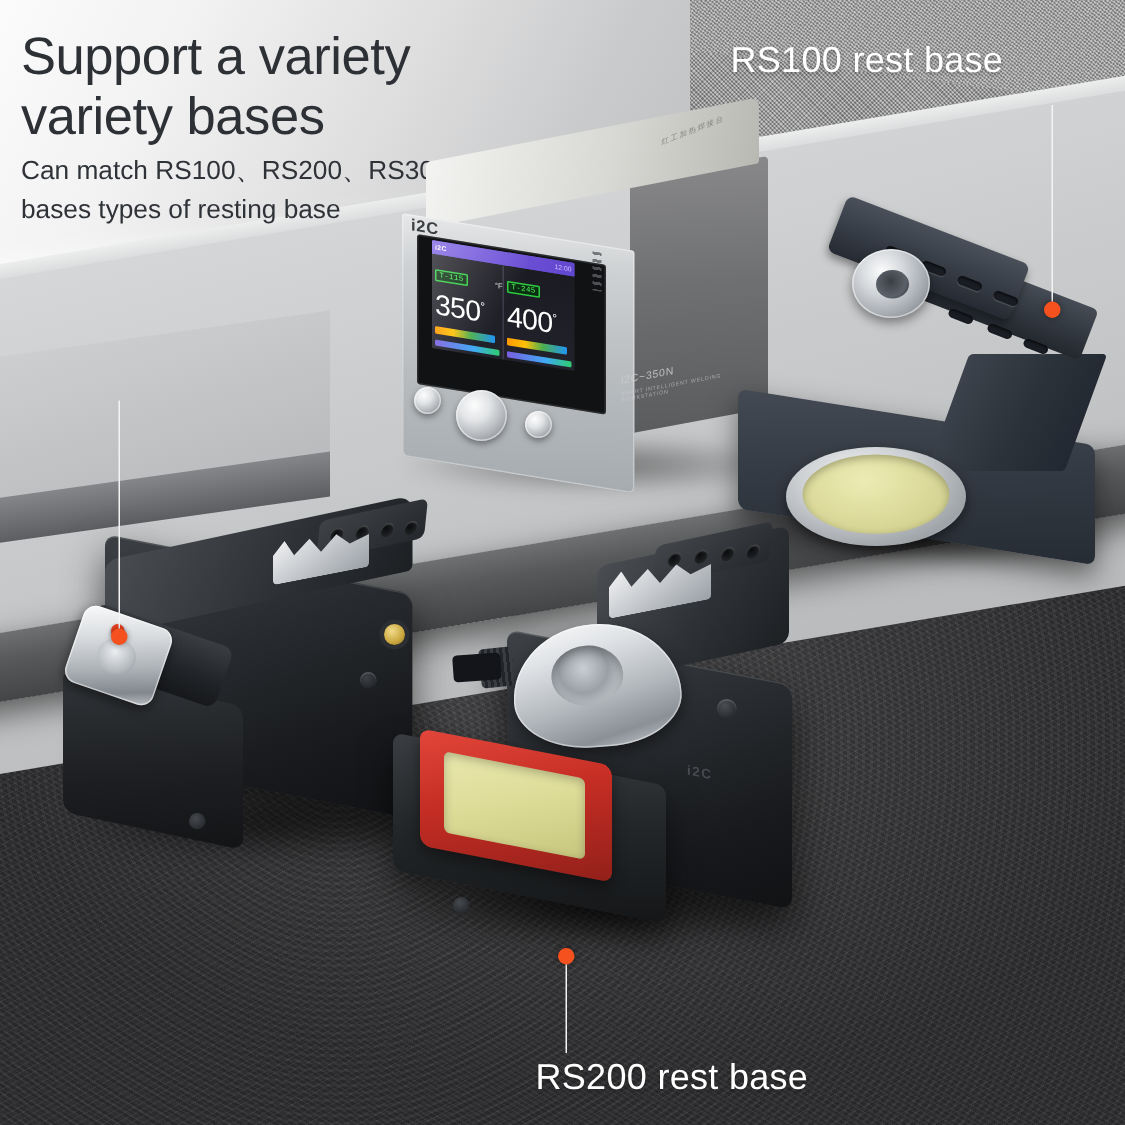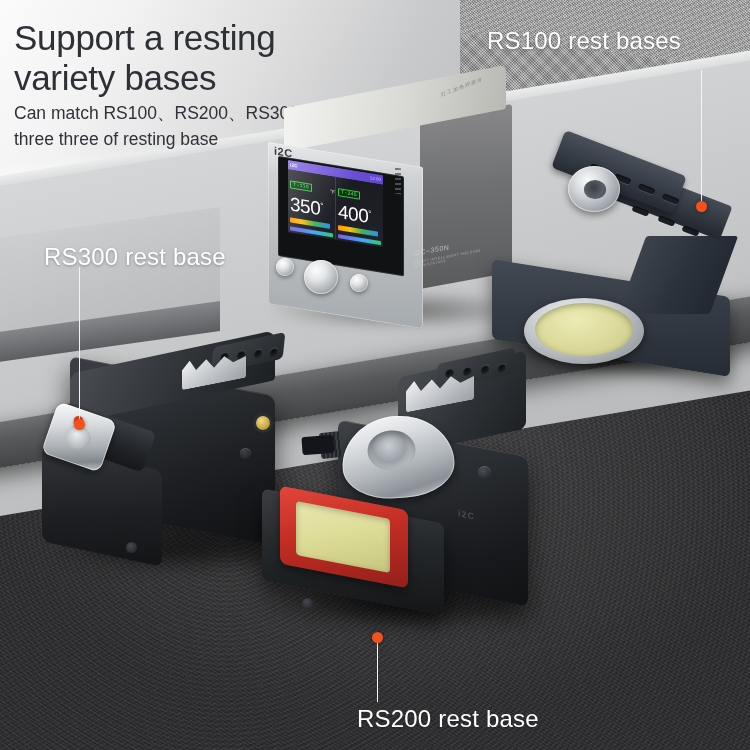--- a/index.html
+++ b/index.html
@@ -439,26 +439,26 @@
   <div class="wall-tex2"></div>
   <div class="light-panel"></div>
   <div class="light-panel-sheen"></div>
   <div class="table-edge"></div>
   <div class="table-top"></div>
   <div class="table-front"></div>
   <div class="slab-left"></div>
   <div class="slab-left-face"></div>
 
   <div class="headline">
-    <div>Support a resting</div>
+    <div>Support a variety</div>
     <div>variety bases</div>
   </div>
   <div class="subline">
     <div>Can match RS100、RS200、RS300</div>
-    <div>three three of resting base</div>
+    <div>bases types of resting base</div>
   </div>
 
   <div class="st-shadow"></div>
   <div class="station">
     <div class="st-side"></div>
     <div class="st-top">
       <div class="st-top-brand">红工加热焊接台</div>
     </div>
     <div class="st-front"></div>
 
@@ -553,25 +553,24 @@
     <div class="rs200-knurl"></div>
     <div class="rs200-cradle-notch"></div>
     <div class="rs200-cradle"></div>
     <div class="rs200-tray"></div>
     <div class="rs200-sponge"></div>
     <div class="rs200-screw"></div>
     <div class="rs200-logo">i2C</div>
     <div class="rs200-foot"></div>
   </div>
 
-  <div class="callout-label" style="left:487px;top:27px;">RS100 rest bases</div>
+  <div class="callout-label" style="left:487px;top:27px;">RS100 rest base</div>
   <div class="lead-line" style="left:701px;top:70px;height:133px;"></div>
   <div class="lead-dot" style="left:696px;top:201px;"></div>
 
-  <div class="callout-label" style="left:44px;top:243px;">RS300 rest base</div>
   <div class="lead-line" style="left:79px;top:267px;height:155px;"></div>
   <div class="lead-dot" style="left:74px;top:419px;"></div>
 
   <div class="callout-label" style="left:357px;top:705px;">RS200 rest base</div>
   <div class="lead-line" style="left:377px;top:640px;height:62px;"></div>
   <div class="lead-dot" style="left:372px;top:632px;"></div>
 
 </div>
 
 </body></html>

